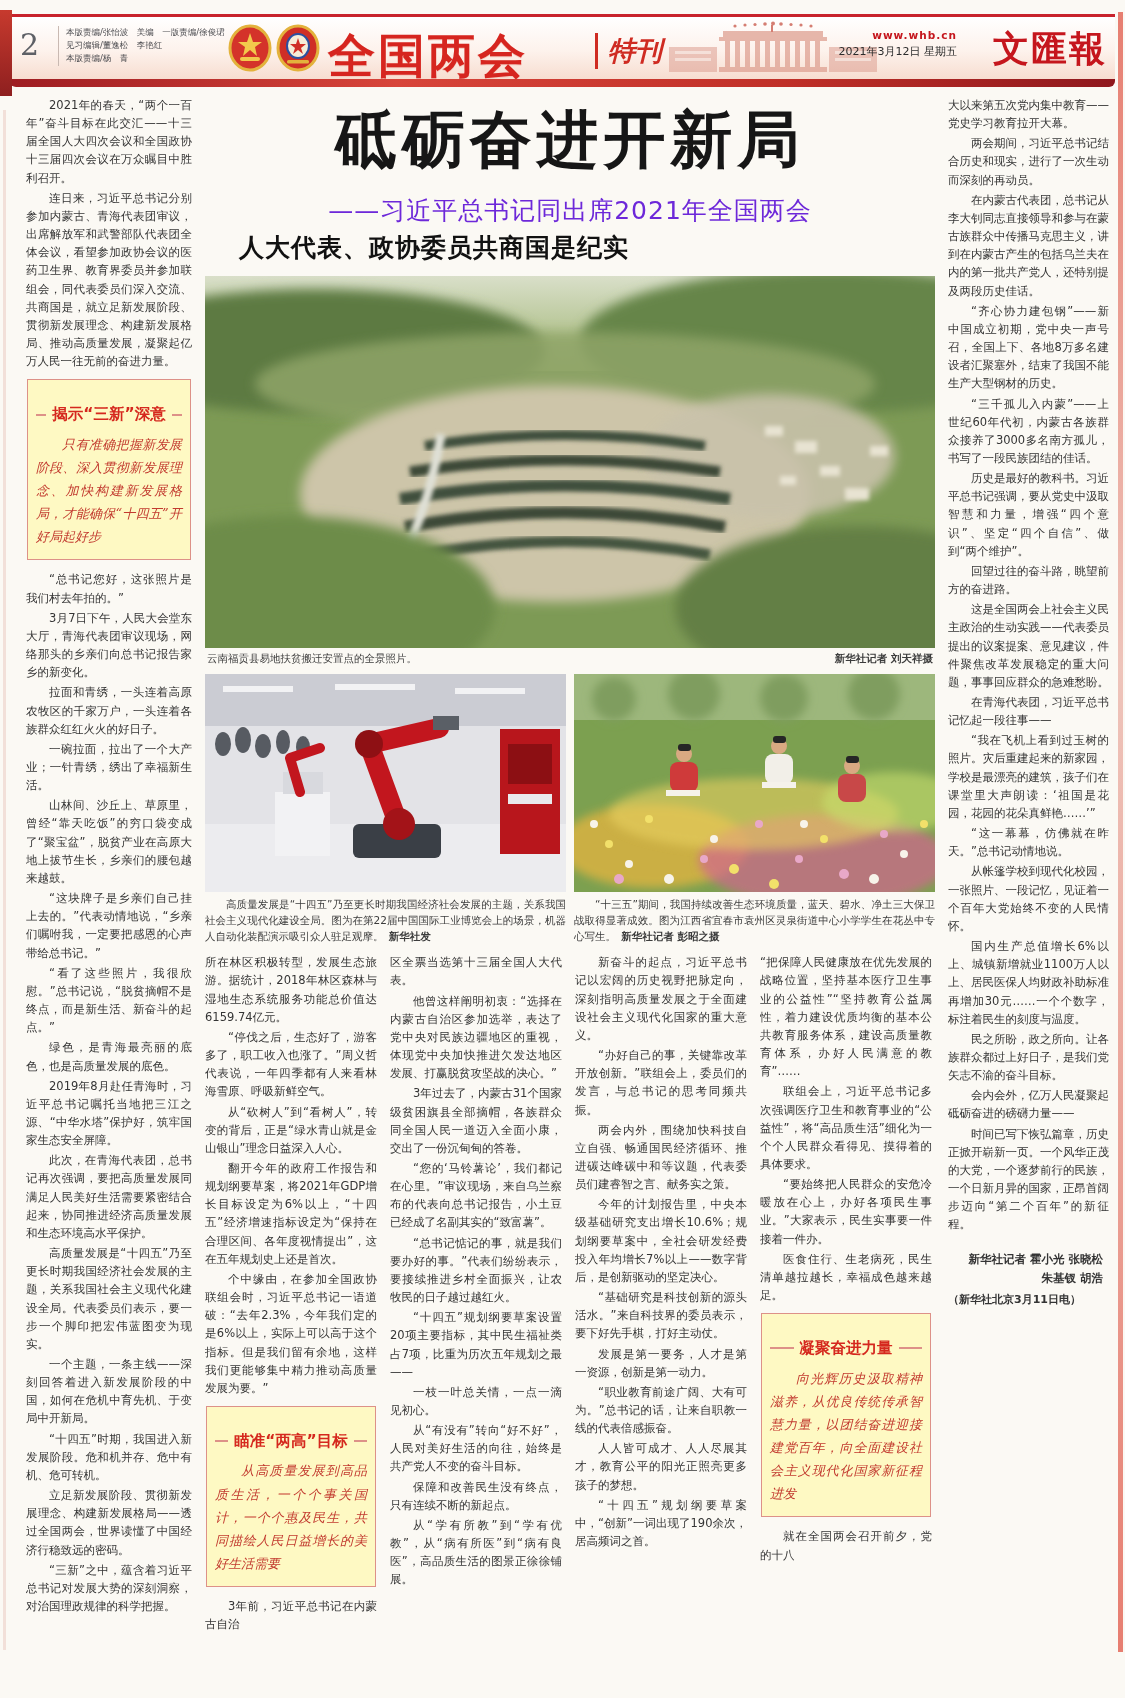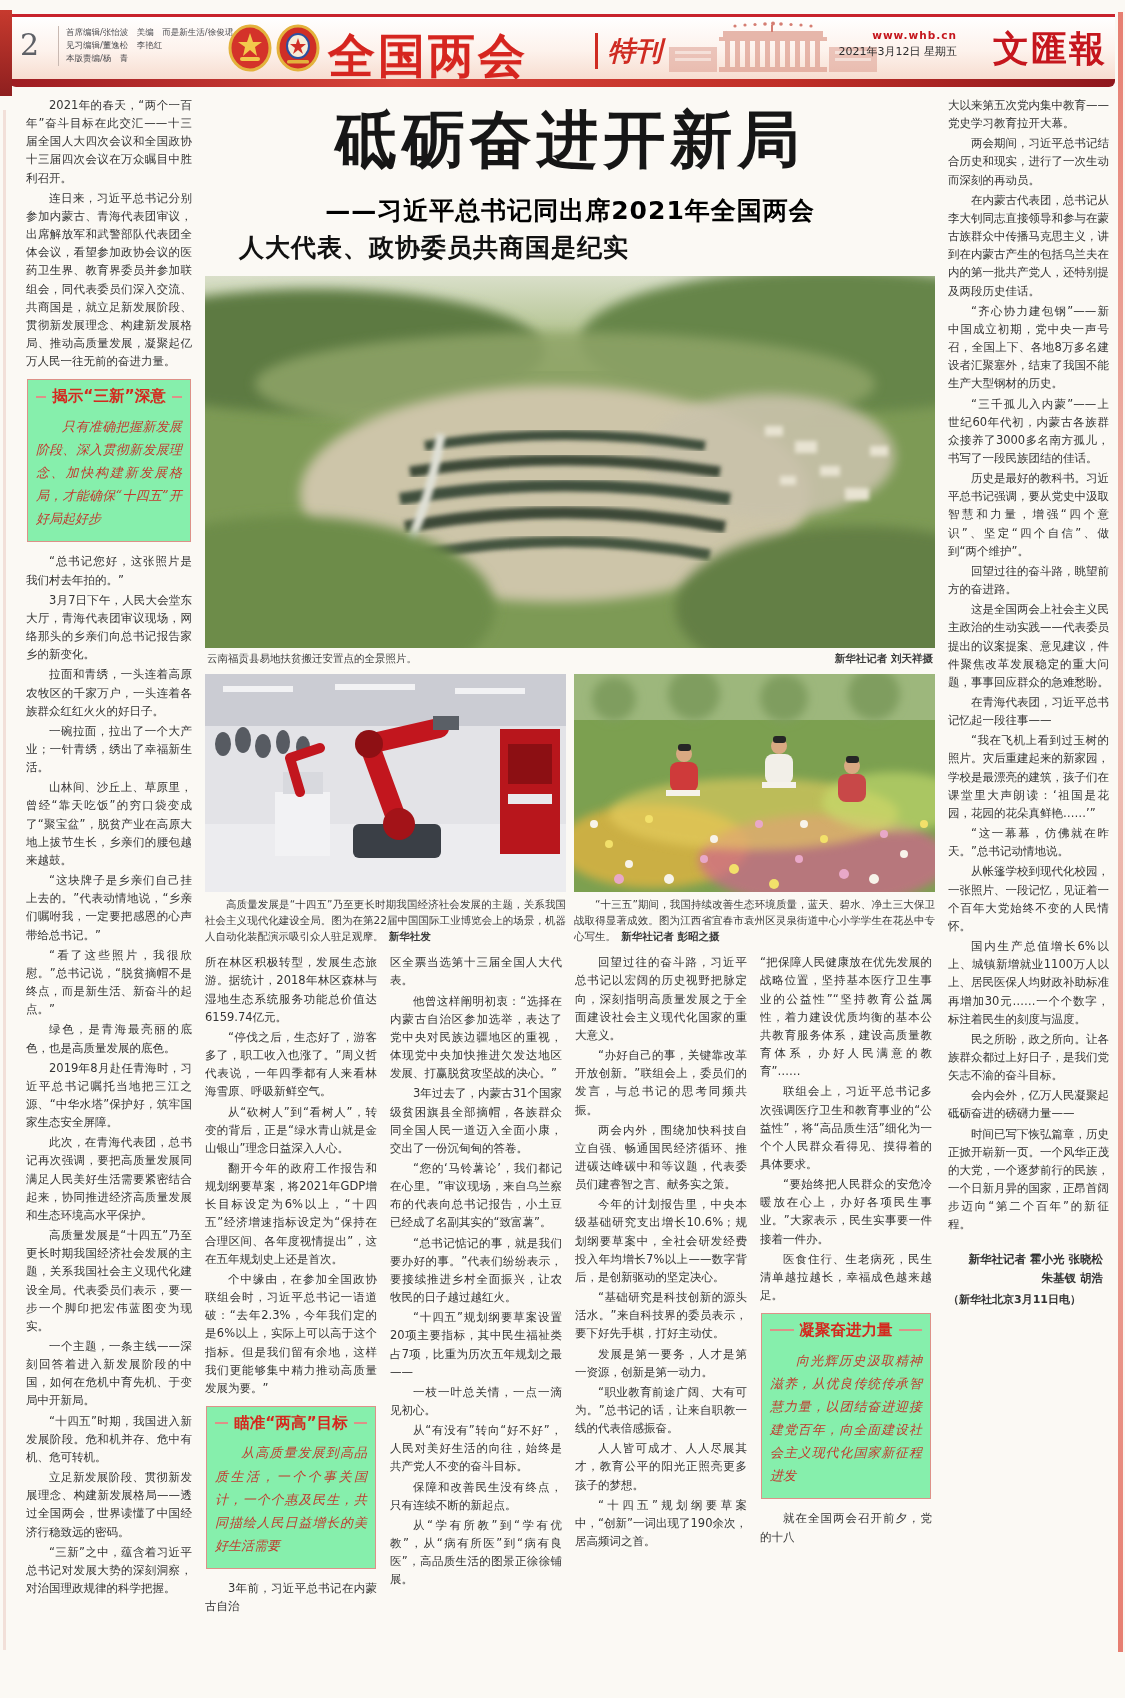--- a/index.html
+++ b/index.html
@@ -34,28 +34,28 @@
     letter-spacing:2px;font-family:"DejaVu Serif","Liberation Serif",serif;}
   
   .content{position:absolute;top:96px;left:26px;right:16px;bottom:40px;display:flex;gap:13px;}
   .col-left{width:166px;overflow:hidden;}
   .col-mid{width:730px;display:flex;flex-direction:column;}
   .col-right{flex:1;overflow:hidden;}
   .bt{font-size:11.5px;line-height:1.58;text-align:justify;color:#343434;}
   .bt p{margin:0 0 2px 0;text-indent:2em;}
   .cont-first p:first-child{text-indent:0;}
   
-  .rbox{border:1px solid #dd9188;background:#86efac;margin:9px 1px 10px;padding:4px 8px 11px;}
+  .rbox{border:1px solid #dd9188;background:#fef9c3;margin:9px 1px 10px;padding:22px 8px 11px;}
   .rbox-title{display:flex;align-items:center;gap:6px;color:#d5281e;font-weight:800;font-size:15.5px;white-space:nowrap;justify-content:center;margin-bottom:6px;}
   .rbox-title::before,.rbox-title::after{content:"";flex:1;height:2px;background:#dd9188;min-width:8px;}
   .rbox-body{color:#c23a2f;font-size:13px;line-height:1.78;text-indent:2em;text-align:justify;
     font-family:"DejaVu Serif","Liberation Serif",serif;font-style:italic;}
   
   .headline{font-size:62px;font-weight:900;color:#161616;text-align:center;letter-spacing:5px;margin:2px 0 12px;}
-  .sub1{font-size:25px;font-weight:700;color:#000000;text-align:center;letter-spacing:1px;}
+  .sub1{font-size:25px;font-weight:400;color:#6d28d9;text-align:center;letter-spacing:1px;}
   .sub2{font-size:25px;font-weight:800;color:#111;margin:4px 0 12px 34px;letter-spacing:1px;}
   
   .photo-lg{width:730px;height:372px;overflow:hidden;background:#7d9a55;}
   .cap-row{display:flex;justify-content:space-between;font-size:10.5px;color:#3c3c3c;margin:4px 2px 8px;}
   .cap-credit{font-weight:bold;white-space:nowrap;margin-left:14px;}
   .photo-row{display:flex;gap:8px;}
   .photo-sm{width:361px;height:218px;overflow:hidden;background:#e3e3e7;}
   .cap2-row{display:flex;gap:8px;margin:5px 0 9px;}
   .cap2{width:361px;font-size:10.5px;line-height:1.5;color:#3c3c3c;text-align:justify;text-indent:2em;}
   .cap2 .cap-credit{margin-left:2px;}
@@ -67,21 +67,21 @@
   .wire{font-size:11px;margin-top:2px;font-weight:bold;}
 </style>
 </head>
 <body>
 
 <div class="page">
 
   <div class="masthead">
     <div class="page-no">2</div>
     <div class="credits">
-      <div>首席编辑/张怡波　美编　而是新生活/徐俊珺</div>
+      <div>本版责编/张怡波　美编　一版责编/徐俊珺</div>
       <div>见习编辑/董逸松　李艳红</div>
       <div>本版责编/杨　青</div>
     </div>
     <span class="emblem e1">
       <svg width="44" height="48" viewBox="0 0 44 48">
         <ellipse cx="22" cy="24" rx="20" ry="22" fill="#d4332a" stroke="#e3b23c" stroke-width="3"></ellipse>
         <polygon points="22,9 25,18 34,18 27,23 29,32 22,26 15,32 17,23 10,18 19,18" fill="#f2c94c"></polygon>
         <rect x="12" y="33" width="20" height="4" rx="2" fill="#f2c94c"></rect>
       </svg>
     </span>
@@ -353,21 +353,21 @@
             <p>3年过去了，内蒙古31个国家级贫困旗县全部摘帽，各族群众同全国人民一道迈入全面小康，交出了一份沉甸甸的答卷。</p>
             <p>“您的‘马铃薯论’，我们都记在心里。”审议现场，来自乌兰察布的代表向总书记报告，小土豆已经成了名副其实的“致富薯”。</p>
             <p>“总书记惦记的事，就是我们要办好的事。”代表们纷纷表示，要接续推进乡村全面振兴，让农牧民的日子越过越红火。</p>
             <p>“十四五”规划纲要草案设置20项主要指标，其中民生福祉类占7项，比重为历次五年规划之最——</p>
             <p>一枝一叶总关情，一点一滴见初心。</p>
             <p>从“有没有”转向“好不好”，人民对美好生活的向往，始终是共产党人不变的奋斗目标。</p>
             <p>保障和改善民生没有终点，只有连续不断的新起点。</p>
             <p>从“学有所教”到“学有优教”，从“病有所医”到“病有良医”，高品质生活的图景正徐徐铺展。</p>
           </div>
         <div class="mcol bt">
-            <p>回望过往的奋斗路，习近平总书记以宏阔的历史视野把脉定向，深刻指明高质量发展之于全面建设社会主义现代化国家的重大意义。</p>
+            <p>新奋斗的起点，习近平总书记以宏阔的历史视野把脉定向，深刻指明高质量发展之于全面建设社会主义现代化国家的重大意义。</p>
             <p>“办好自己的事，关键靠改革开放创新。”联组会上，委员们的发言，与总书记的思考同频共振。</p>
             <p>两会内外，围绕加快科技自立自强、畅通国民经济循环、推进碳达峰碳中和等议题，代表委员们建睿智之言、献务实之策。</p>
             <p>今年的计划报告里，中央本级基础研究支出增长10.6%；规划纲要草案中，全社会研发经费投入年均增长7%以上——数字背后，是创新驱动的坚定决心。</p>
             <p>“基础研究是科技创新的源头活水。”来自科技界的委员表示，要下好先手棋，打好主动仗。</p>
             <p>发展是第一要务，人才是第一资源，创新是第一动力。</p>
             <p>“职业教育前途广阔、大有可为。”总书记的话，让来自职教一线的代表倍感振奋。</p>
             <p>人人皆可成才、人人尽展其才，教育公平的阳光正照亮更多孩子的梦想。</p>
             <p>“十四五”规划纲要草案中，“创新”一词出现了190余次，居高频词之首。</p>
           </div>
         <div class="mcol bt">

